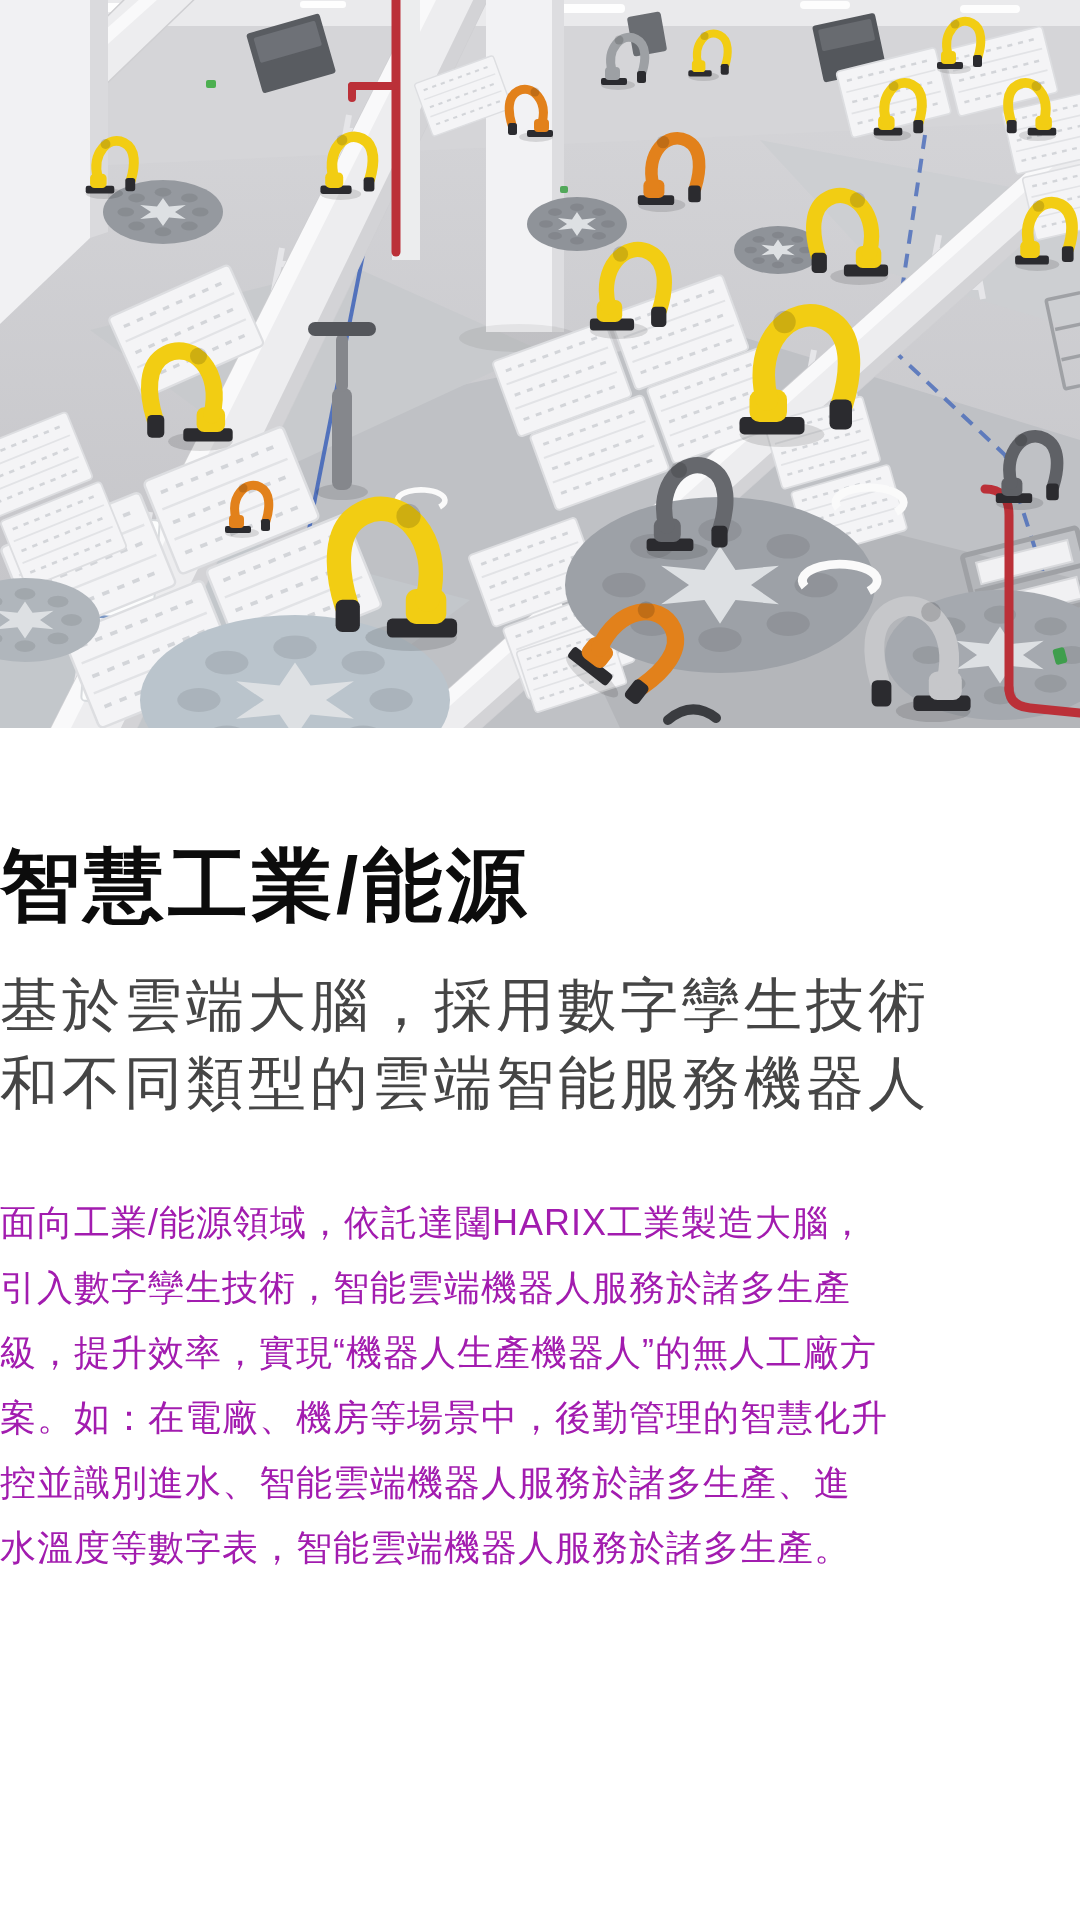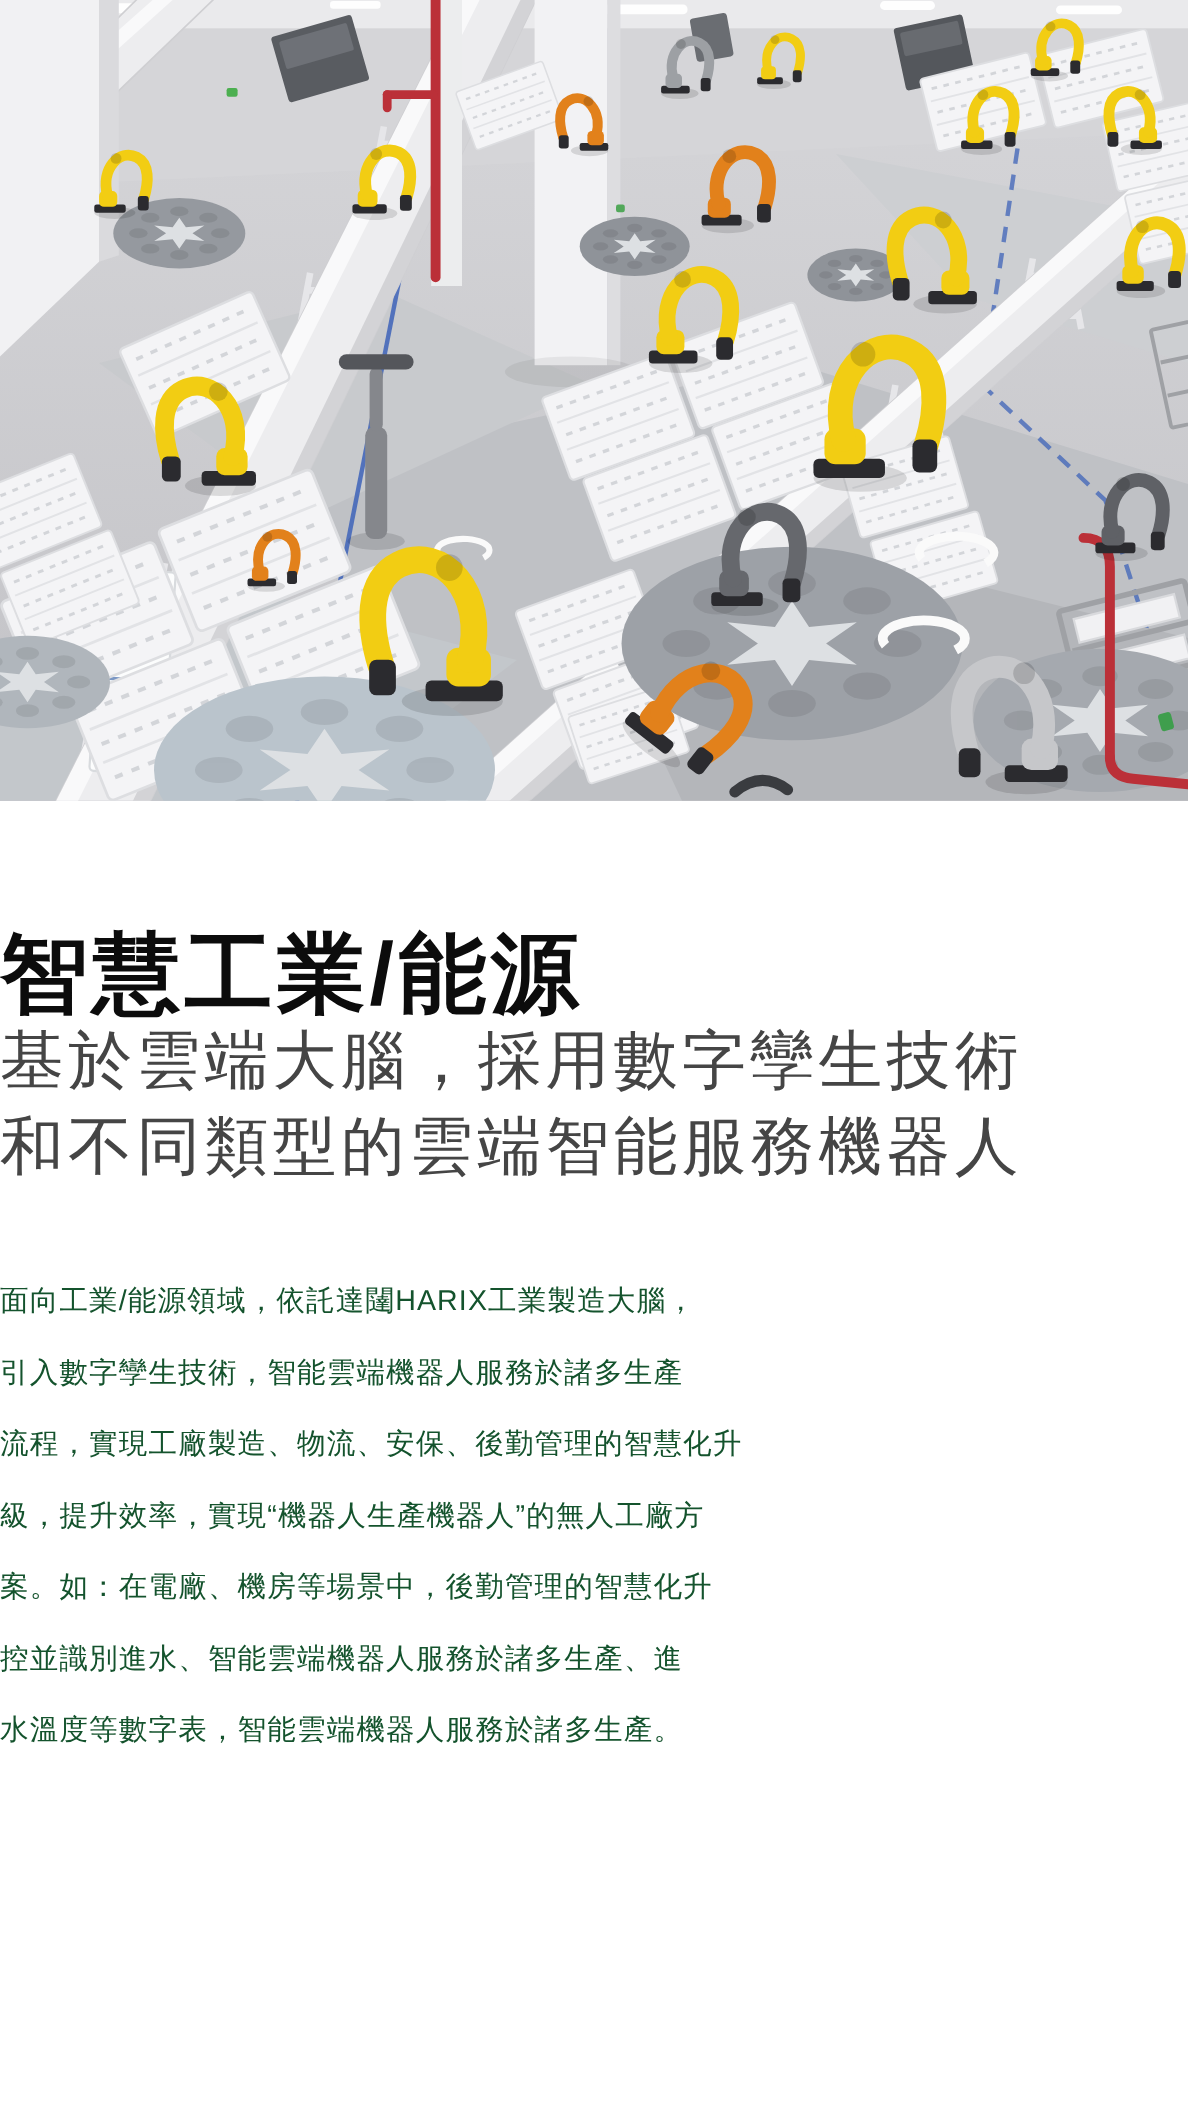--- a/index.html
+++ b/index.html
@@ -17,28 +17,29 @@
   .hero svg{display:block;}
   .rY{color:var(--robot-yellow,#f2cd13);}
   .rO{color:var(--robot-orange,#e2811b);}
   .content{}
   .page-title{
     margin:118px 0 0;
     font-size:80px;line-height:1;font-weight:600;letter-spacing:4px;
     color:#0c0c0c;
   }
   .subtitle{
+    margin-top:40px;
     font-size:58px;line-height:78px;font-weight:500;letter-spacing:4px;
     color:#454545;
   }
   .subtitle div{white-space:nowrap;}
   .body-text{
     margin-top:68px;
-    font-size:26px;line-height:65px;font-weight:400;letter-spacing:1px;
-    color:#14532d;
+    font-size:36px;line-height:65px;font-weight:400;letter-spacing:1px;
+    color:#a21caf;
   }
   .body-text div{white-space:nowrap;}
 </style>
 </head>
 <body>
 
 <div class="hero">
 <svg width="1080" height="728" viewBox="0 0 1080 728" xmlns="http://www.w3.org/2000/svg">
   <defs>
     <linearGradient id="gFloor" x1="0" y1="0" x2="0" y2="1">
@@ -316,19 +317,18 @@
   <h1 class="page-title">智慧工業/能源</h1>
 
   <div class="subtitle">
     <div>基於雲端大腦，採用數字孿生技術</div>
     <div>和不同類型的雲端智能服務機器人</div>
   </div>
 
   <div class="body-text">
     <div>面向工業/能源領域，依託達闥HARIX工業製造大腦，</div>
     <div>引入數字孿生技術，智能雲端機器人服務於諸多生產</div>
-    <div>流程，實現工廠製造、物流、安保、後勤管理的智慧化升</div>
     <div>級，提升效率，實現“機器人生產機器人”的無人工廠方</div>
     <div>案。如：在電廠、機房等場景中，後勤管理的智慧化升</div>
     <div>控並識別進水、智能雲端機器人服務於諸多生產、進</div>
     <div>水溫度等數字表，智能雲端機器人服務於諸多生產。</div>
   </div>
 </main>
 
 </body></html>

